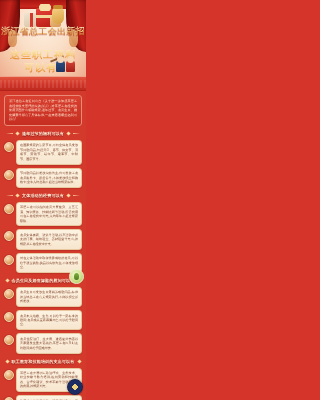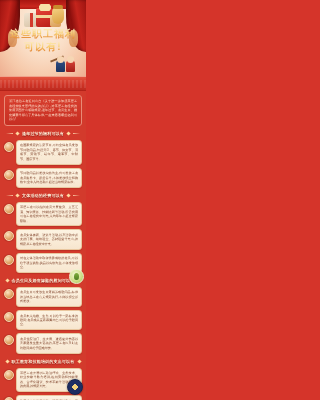--- a/index.html
+++ b/index.html
@@ -39,21 +39,21 @@
   .jar{position:absolute;right:2px;top:3px;width:12px;height:17px;border-radius:5px 5px 6px 6px;
     background:linear-gradient(160deg,#f7d488,#d89e3f);}
   .jar::before{content:"";position:absolute;left:1px;top:-2px;width:10px;height:4px;border-radius:3px;background:#c98b2d;}
 
   
   .title-wrap{position:absolute;top:26px;left:0;right:0;text-align:center;}
   .title-1{font-size:9px;font-weight:bold;letter-spacing:.3px;line-height:11px;
     background:linear-gradient(180deg,#fff1c6 0%,#f6d07a 45%,#e07a2c 100%);
     -webkit-background-clip:text;background-clip:text;color:transparent;
     text-shadow:0 1px 0 rgba(140,20,12,.35);}
-  .title-2{font-size:10px;font-weight:bold;letter-spacing:1px;line-height:13px;margin-top:1px;
+  .title-2{font-size:10px;font-weight:bold;letter-spacing:1px;line-height:13px;margin-top:11px;
     background:linear-gradient(180deg,#fff6d8 0%,#f7cf72 50%,#dd6f22 100%);
     -webkit-background-clip:text;background-clip:text;color:transparent;}
   .title-3{font-size:10px;font-weight:bold;letter-spacing:1px;line-height:13px;
     background:linear-gradient(180deg,#fff6d8 0%,#f7cf72 50%,#dd6f22 100%);
     -webkit-background-clip:text;background-clip:text;color:transparent;}
 
   
   .couple{position:absolute;right:6px;top:56px;width:26px;height:16px;}
   .couple .p{position:absolute;bottom:0;width:9px;height:12px;border-radius:4px 4px 1px 1px;}
   .couple .p1{left:2px;background:linear-gradient(180deg,#2f4f86,#1d3460);}
@@ -119,20 +119,21 @@
 
     <div class="gifts">
       <div class="box b1"></div>
       <div class="box b2"></div>
       <div class="box b3"></div>
       <div class="bow"></div>
       <div class="jar"></div>
     </div>
 
     <div class="title-wrap">
+      <div class="title-1">浙江省总工会出新招</div>
       <div class="title-2">这些职工福利</div>
       <div class="title-3">可以有!</div>
     </div>
 
     <div class="couple">
       <div class="stick"></div>
       <div class="p p1"></div>
       <div class="p p2"></div>
       <div class="h h1"></div>
       <div class="h h2"></div>

